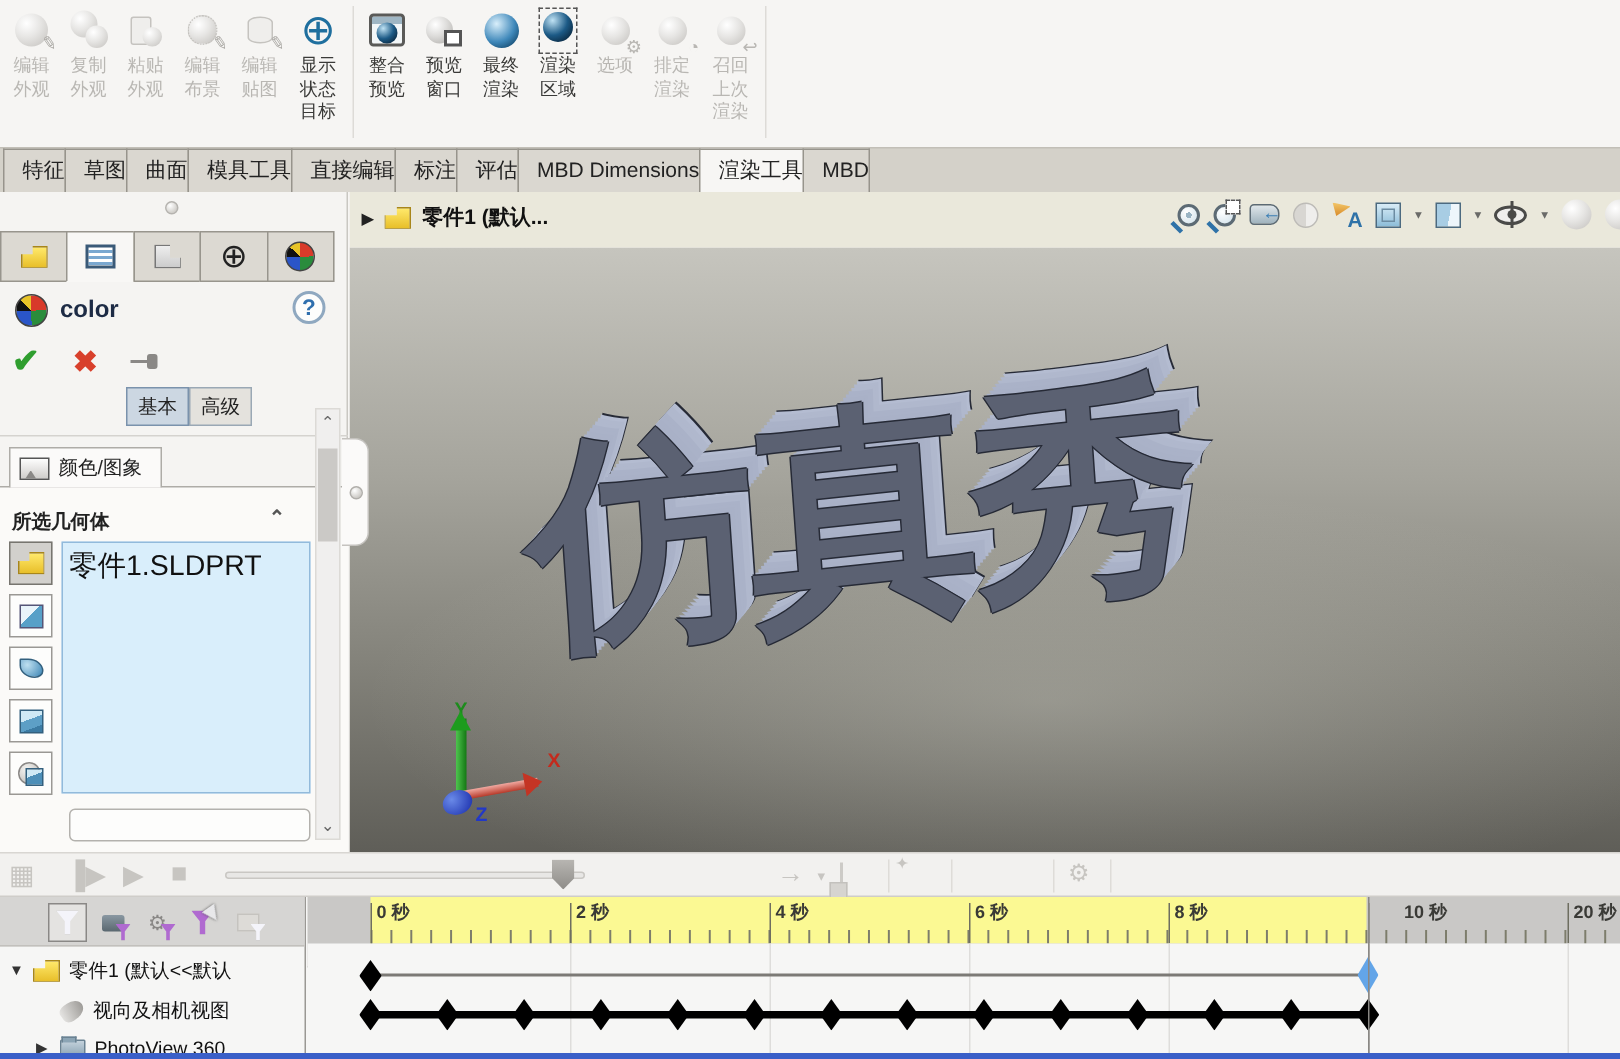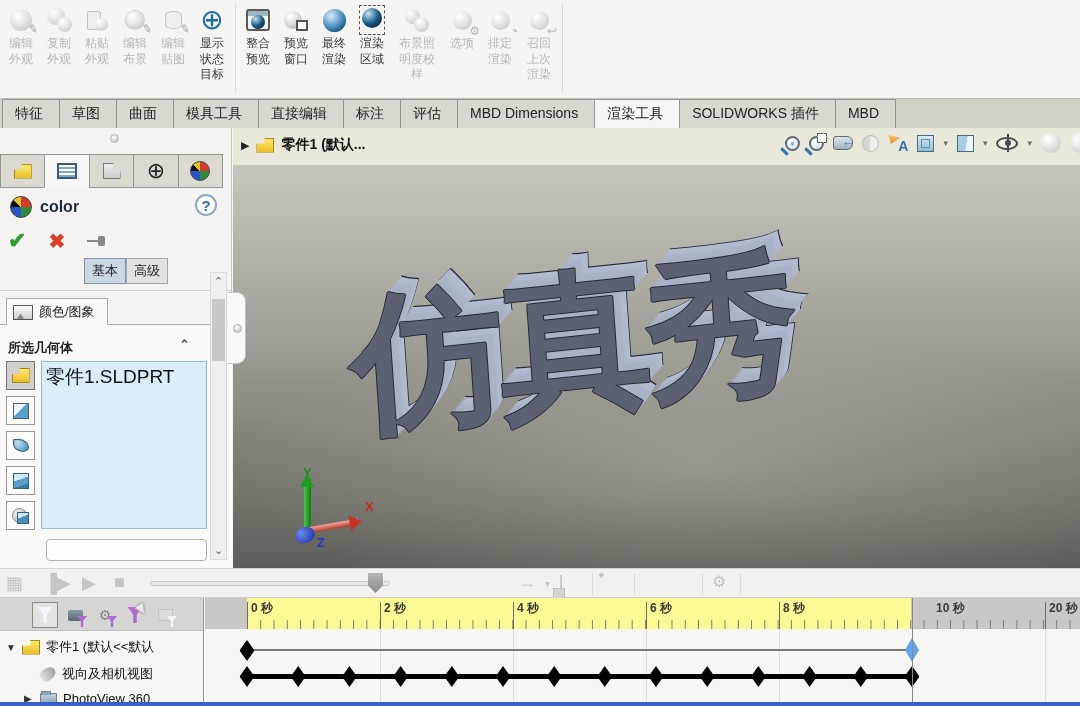--- a/index.html
+++ b/index.html
@@ -22,21 +22,21 @@
   .pencil { position:absolute; right:-1px; bottom:0; font-size:12px; color:#a9a7a3; transform:rotate(10deg); }
   .target-glyph { font-size:28px; color:#1f6f9e; line-height:1; }
   .prev-win { width:24px; height:22px; border:2px solid #5a5a58; border-radius:3px;
     background:linear-gradient(#9fb6c4 0 5px, #f2f6f8 5px); display:flex; align-items:center; justify-content:center; }
   .dash-box { border:1px dashed #555; padding:2px; }
   .mini-gear { position:absolute; right:-2px; bottom:-2px; font-size:12px; color:#b9b7b3; }
 
   
   .tabbar { position:absolute; left:0; top:98px; width:1080px; height:30px;
     background:#d4d1c9; border-top:1px solid #c2bfb7; display:flex; align-items:stretch; padding-left:2px; }
-  .tab { font-size:14px; color:#222; padding:5px 16px 0 12px; background:#dad7d0;
+  .tab { font-size:14px; color:#222; padding:5px 0 0 12px; background:#dad7d0;
     border:1px solid #97948c; border-bottom:none; margin-right:-1px; white-space:nowrap; }
   .tab.active { background:#f7f6f4; position:relative; z-index:2; }
 
   
   .main { position:absolute; left:0; top:128px; width:1080px; height:440px; }
 
   
   .panel { position:absolute; left:0; top:0; width:232px; height:440px; background:#f5f4f2; border-right:1px solid #c9c7c2; }
   .panel-splitter { position:absolute; left:0; top:4px; width:232px; height:8px; }
   .splitter-dot { position:absolute; left:110px; top:2px; width:9px; height:9px; border-radius:50%;
@@ -290,29 +290,20 @@
     <span class="rib-label">最终
 渲染</span>
   </div>
   <div class="rib-item">
     <span class="rib-icn">
         <span class="dash-box"><span class="sphere sph-dark" style="width:20px;height:20px"></span></span>
       </span>
     <span class="rib-label">渲染
 区域</span>
   </div>
-  <div class="rib-item disabled" style="width:52px">
-    <span class="rib-icn">
-        <span class="sphere sph-pale" style="width:15px;height:15px;margin:-8px -6px 0 0"></span>
-        <span class="sphere sph-pale" style="width:15px;height:15px;margin-top:8px"></span>
-      </span>
-    <span class="rib-label">布景照
-明度校
-样</span>
-  </div>
   <div class="rib-item disabled">
     <span class="rib-icn">
         <span class="sphere sph-pale" style="width:19px;height:19px"></span>
         <span class="mini-gear">⚙</span>
       </span>
     <span class="rib-label">选项</span>
   </div>
   <div class="rib-item disabled">
     <span class="rib-icn">
         <span class="sphere sph-pale" style="width:19px;height:19px"></span>
@@ -336,21 +327,20 @@
 <div class="tabbar">
   <div class="tab">特征</div>
   <div class="tab">草图</div>
   <div class="tab">曲面</div>
   <div class="tab">模具工具</div>
   <div class="tab">直接编辑</div>
   <div class="tab">标注</div>
   <div class="tab">评估</div>
   <div class="tab">MBD Dimensions</div>
   <div class="tab active">渲染工具</div>
-  <div class="tab">SOLIDWORKS 插件</div>
   <div class="tab">MBD</div>
 </div>
 
 <div class="main">
 
   <div class="panel">
     <div class="panel-splitter">
         <span class="splitter-dot"></span>
       </div>
     <div class="pm-tabs">

